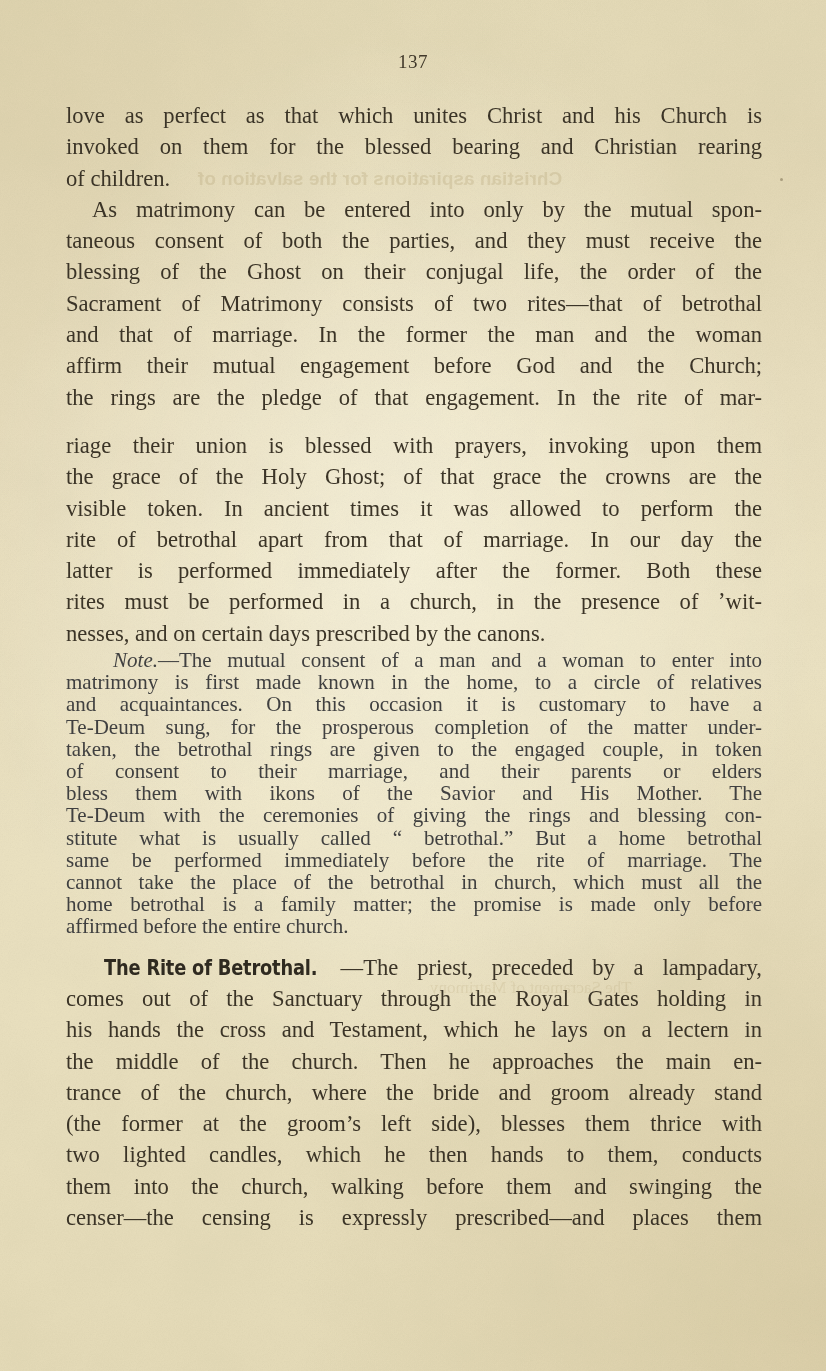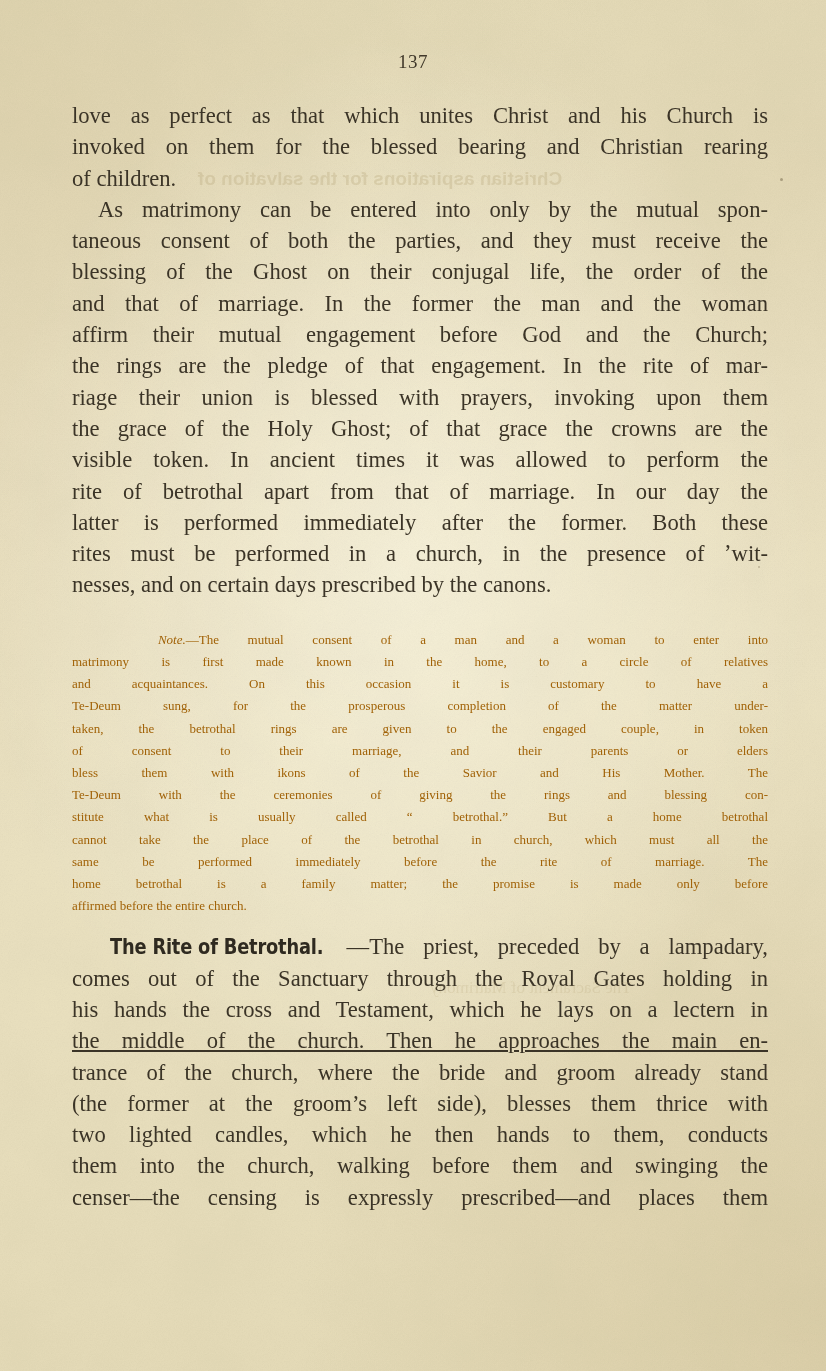--- a/index.html
+++ b/index.html
@@ -54,21 +54,21 @@
     letter-spacing: 0.5px;
     color: #40382a;
   }
   .folio .oldstyle-one {
     font-size: 19px;
     vertical-align: 1px;
   }
 
   .textblock {
     position: absolute;
-    left: 72px;
+    left: 66px;
     width: 696px;
     top: 100px;
   }
 
   
   .bodypar {
     font-size: 22.6px;
     line-height: 31.3px;
     color: #3b3427;
   }
@@ -79,24 +79,24 @@
   
   .ln.j {
     text-align: justify;
     text-align-last: justify;
   }
 
   .indent { padding-left: 26px; }
 
   
   .note {
-    font-size: 13px;
+    font-size: 21px;
     line-height: 22.2px;
-    color: #a16207;
-    margin-top: 28px;
+    color: #404040;
+    margin-top: 0;
   }
   .note .ln { display: block; white-space: pre; }
   .note em {
     font-style: italic;
   }
 
   
   .runhead {
     font-family: "DejaVu Sans Condensed", "Liberation Sans Narrow", "Liberation Sans", sans-serif;
     font-weight: bold;
@@ -171,53 +171,54 @@
     <div class="bodypar">
       <span class="ln j" style="white-space: nowrap; letter-spacing: 0px; word-spacing: 0px;">love as perfect as that which unites Christ and his Church is</span>
       <span class="ln j" style="white-space: nowrap; letter-spacing: 0px; word-spacing: 0px;">invoked on them for the blessed bearing and Christian rearing</span>
       <span class="ln">of children.</span>
     </div>
 
     <div class="bodypar">
       <span class="ln j indent" style="white-space: nowrap; letter-spacing: 0px; word-spacing: 0px;">As matrimony can be entered into only by the mutual spon-</span>
       <span class="ln j" style="white-space: nowrap; letter-spacing: 0px; word-spacing: 0px;">taneous consent of both the parties, and they must receive the</span>
       <span class="ln j" style="white-space: nowrap; letter-spacing: 0px; word-spacing: 0px;">blessing of the Ghost on their conjugal life, the order of the</span>
+      <span class="ln j" style="white-space: nowrap; letter-spacing: 0px; word-spacing: 0px;">Sacrament of Matrimony consists of two rites—that of betrothal</span>
       <span class="ln j" style="white-space: nowrap; letter-spacing: 0px; word-spacing: 0px;">and that of marriage.   In the former the man and the woman</span>
       <span class="ln j" style="white-space: nowrap; letter-spacing: 0px; word-spacing: 0px;">affirm their mutual engagement before God and the Church;</span>
       <span class="ln j" style="white-space: nowrap; letter-spacing: 0px; word-spacing: 0px;">the rings are the pledge of that engagement.  In the rite of mar-</span>
-      <span class="ln j" style="white-space: nowrap; letter-spacing: 0px; word-spacing: 0px;">riage their union is blessed with prayers, invoking upon them</span>
+      <span class="ln j" style="white-space: nowrap; letter-spacing: 0px; word-spacing: 0px; margin-top: 17px;">riage their union is blessed with prayers, invoking upon them</span>
       <span class="ln j" style="white-space: nowrap; letter-spacing: 0px; word-spacing: 0px;">the grace of the Holy Ghost; of that grace the crowns are the</span>
       <span class="ln j" style="white-space: nowrap; letter-spacing: 0px; word-spacing: 0px;">visible token.   In ancient times it was allowed to perform the</span>
       <span class="ln j" style="white-space: nowrap; letter-spacing: 0px; word-spacing: 0px;">rite of betrothal apart from that of marriage.   In our day the</span>
       <span class="ln j" style="white-space: nowrap; letter-spacing: 0px; word-spacing: 0px;">latter is performed immediately after the former.   Both these</span>
       <span class="ln j" style="white-space: nowrap; letter-spacing: 0px; word-spacing: 0px;">rites must be performed in a church, in the presence of ʼwit-</span>
       <span class="ln">nesses, and on certain days prescribed by the canons.</span>
     </div>
 
     <div class="note">
       <span class="ln j" style="white-space: nowrap; letter-spacing: 0px; word-spacing: 0px;"><span class="indent-sp">&nbsp;&nbsp;&nbsp;</span><em>Note.</em><span>—</span><span>The mutual consent of a man and a woman to enter into</span></span>
       <span class="ln j" style="white-space: nowrap; letter-spacing: 0px; word-spacing: 0px;">matrimony is first made known in the home, to a circle of relatives</span>
       <span class="ln j" style="white-space: nowrap; letter-spacing: 0px; word-spacing: 0px;">and acquaintances.   On this occasion it is customary to have a</span>
       <span class="ln j" style="white-space: nowrap; letter-spacing: 0px; word-spacing: 0px;">Te-Deum sung, for the prosperous completion of the matter under-</span>
       <span class="ln j" style="white-space: nowrap; letter-spacing: 0px; word-spacing: 0px;">taken, the betrothal rings are given to the engaged couple, in token</span>
       <span class="ln j" style="white-space: nowrap; letter-spacing: 0px; word-spacing: 0px;">of consent to their marriage, and their parents or elders</span>
       <span class="ln j" style="white-space: nowrap; letter-spacing: 0px; word-spacing: 0px;">bless them with ikons of the Savior and His Mother.   The</span>
       <span class="ln j" style="white-space: nowrap; letter-spacing: 0px; word-spacing: 0px;">Te-Deum with the ceremonies of giving the rings and blessing con-</span>
       <span class="ln j" style="white-space: nowrap; letter-spacing: 0px; word-spacing: 0px;">stitute what is usually called “ betrothal.”   But a home betrothal</span>
+      <span class="ln j" style="white-space: nowrap; letter-spacing: 0px; word-spacing: 0px;">same be performed immediately before the rite of marriage.   The</span>
       <span class="ln j" style="white-space: nowrap; letter-spacing: 0px; word-spacing: 0px;">cannot take the place of the betrothal in church, which must all the</span>
-      <span class="ln j" style="white-space: nowrap; letter-spacing: 0px; word-spacing: 0px;">same be performed immediately before the rite of marriage.   The</span>
       <span class="ln j" style="white-space: nowrap; letter-spacing: 0px; word-spacing: 0px;">home betrothal is a family matter; the promise is made only before</span>
       <span class="ln">affirmed before the entire church.</span>
     </div>
 
     <div class="bodypar" style="margin-top:14px;">
       <span class="ln j" style="white-space: nowrap; letter-spacing: 0px; word-spacing: 0px;"><span>&nbsp;&nbsp;</span><span class="runhead">The Rite of Betrothal.</span><span>—</span><span>The priest, preceded by a lampadary,</span></span>
       <span class="ln j" style="white-space: nowrap; letter-spacing: 0px; word-spacing: 0px;">comes out of the Sanctuary through the Royal Gates holding in</span>
       <span class="ln j" style="white-space: nowrap; letter-spacing: 0px; word-spacing: 0px;">his hands the cross and Testament, which he lays on a lectern in</span>
-      <span class="ln j" style="white-space: nowrap; letter-spacing: 0px; word-spacing: 0px; text-decoration: underline;">the middle of the church.   Then he approaches the main en-</span>
+      <span class="ln j" style="white-space: nowrap; letter-spacing: 0px; word-spacing: 0px;">the middle of the church.   Then he approaches the main en-</span>
       <span class="ln j" style="white-space: nowrap; letter-spacing: 0px; word-spacing: 0px;">trance of the church, where the bride and groom already stand</span>
       <span class="ln j" style="white-space: nowrap; letter-spacing: 0px; word-spacing: 0px;">(the former at the groom’s left side), blesses them thrice with</span>
       <span class="ln j" style="white-space: nowrap; letter-spacing: 0px; word-spacing: 0px;">two lighted candles, which he then hands to them, conducts</span>
       <span class="ln j" style="white-space: nowrap; letter-spacing: 0px; word-spacing: 0px;">them into the church, walking before them and swinging the</span>
       <span class="ln j" style="white-space: nowrap; letter-spacing: 0px; word-spacing: 0px;">censer—the censing is expressly prescribed—and places them</span>
     </div>
 
   </div>
 
   <div class="bleed" style="top:168px; left:198px; font-size:19px;">Christian aspirations for the salvation of</div>

